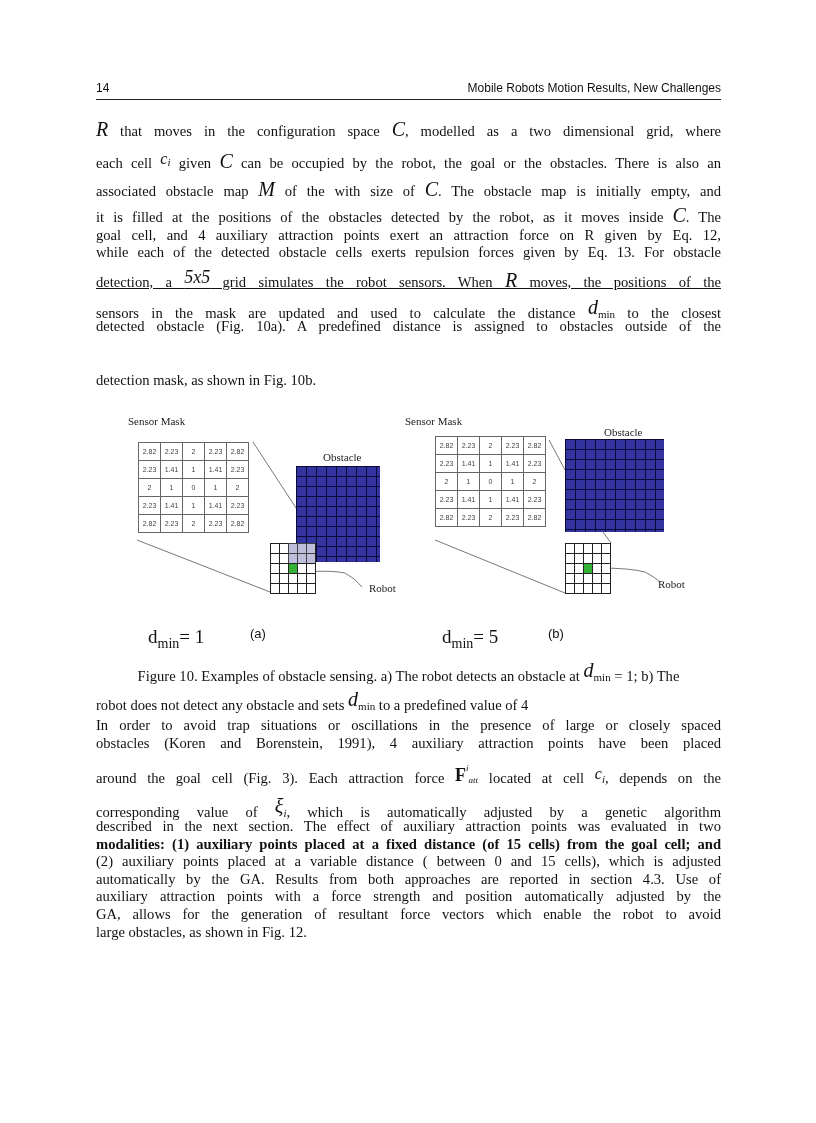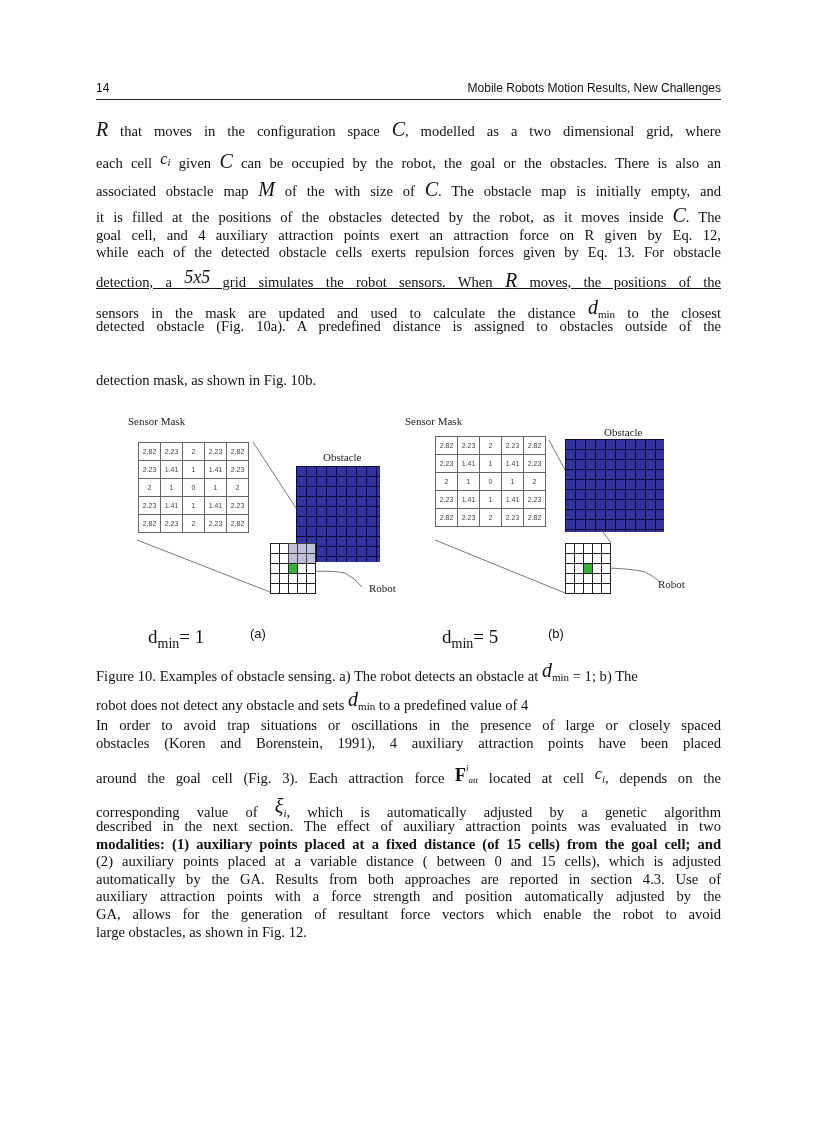--- a/index.html
+++ b/index.html
@@ -157,21 +157,21 @@
       </table>
     <div class="fig-label" style="left:604px;top:426px;">Obstacle</div>
     <div class="obst" style="left:565px;top:439px;width:99px;height:93px;"></div>
     <div class="small" style="left:565px;top:543px;width:45px;height:50px;"></div>
     <div class="cell" style="left:584px;top:564px;width:8px;height:9px;background:#33b233;"></div>
     <div class="fig-label" style="left:658px;top:578px;">Robot</div>
     <div class="dmin" style="left:442px;top:602px;"><span>d</span><span class="s">min</span><span>= 5</span></div>
     <div class="cap" style="left:548px;top:626px;">(b)</div>
   </div>
 
-  <div class="line" style="top:659px;"><span>Figure 10. Examples of obstacle sensing. a) The robot detects an obstacle at </span><span class="m" style="vertical-align:4px;">d</span><span class="sub">min</span><span> = 1; b) The</span></div>
+  <div class="line" style="top:659px;text-align:center;"><span>Figure 10. Examples of obstacle sensing. a) The robot detects an obstacle at </span><span class="m" style="vertical-align:4px;">d</span><span class="sub">min</span><span> = 1; b) The</span></div>
   <div class="line" style="top:688px;"><span>robot does not detect any obstacle and sets </span><span class="m" style="vertical-align:4px;">d</span><span class="sub">min</span><span> to a predefined value of 4</span></div>
 </div>
 
 <div>
   <div class="line just" style="top:717px;">In order to avoid trap situations or oscillations in the presence of large or closely spaced</div>
   <div class="line just" style="top:735px;">obstacles (Koren and Borenstein, 1991), 4 auxiliary attraction points have been placed</div>
   <div class="line just" style="top:763px;"><span>around the goal cell (Fig. 3). Each attraction force </span><span style="font-weight:bold;font-size:18px;vertical-align:2px;">F</span><span style="font-style:italic;font-size:9px;vertical-align:12px;">i</span><span style="font-style:italic;font-size:9px;">att</span><span> located at cell </span><span class="m16" style="vertical-align:4px;">c</span><span class="sub" style="font-style:italic;">i</span><span>, depends on the</span></div>
   <div class="line just" style="top:795px;"><span>corresponding value of </span><span class="m" style="vertical-align:4px;">ξ</span><span class="sub" style="font-style:italic;">i</span><span>, which is automatically adjusted by a genetic algorithm</span></div>
   <div class="line just" style="top:818px;">described in the next section. The effect of auxiliary attraction points was evaluated in two</div>
   <div class="line just" style="top:836px;font-weight:bold;">modalities: (1) auxiliary points placed at a fixed distance (of 15 cells) from the goal cell; and</div>

